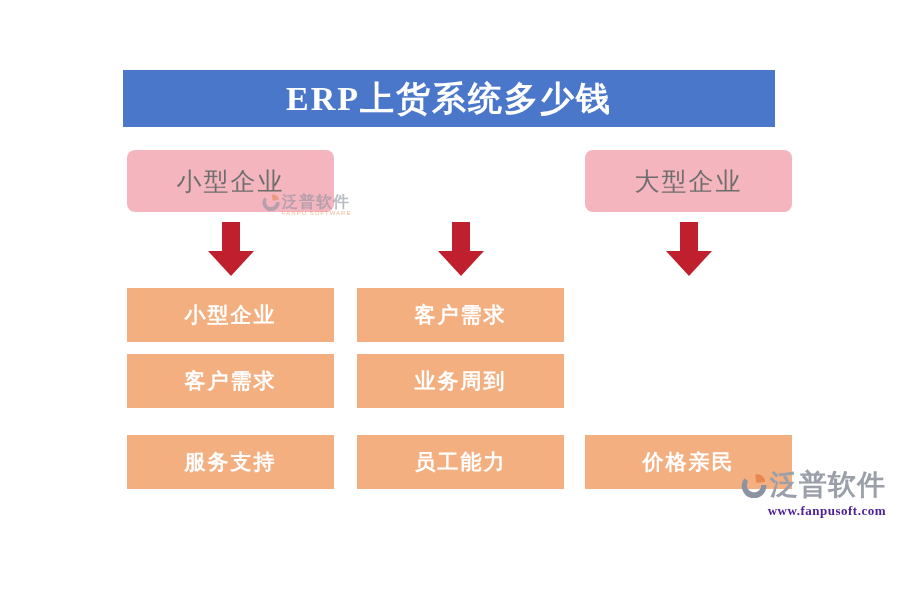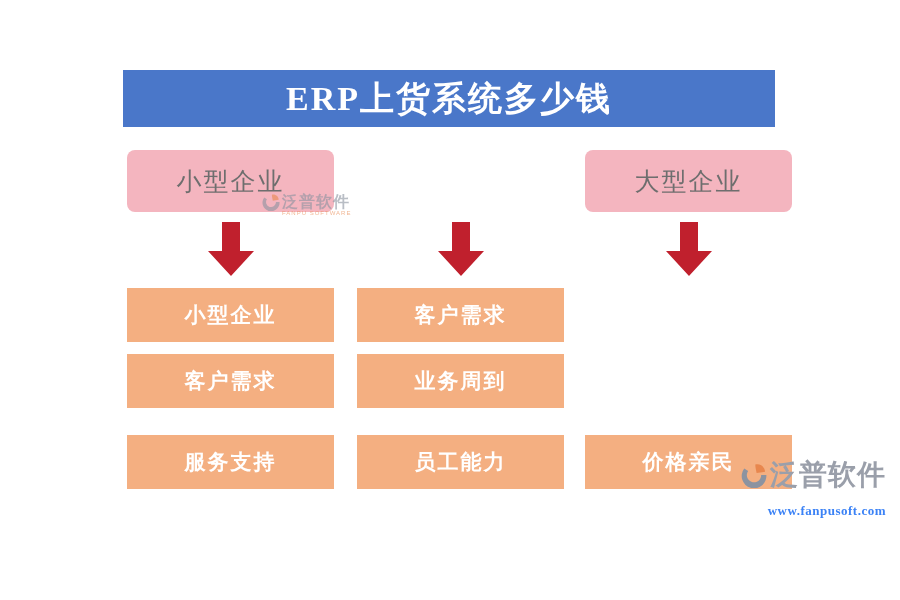--- a/index.html
+++ b/index.html
@@ -36,21 +36,21 @@
   .watermark .wm-text{display:flex;flex-direction:column;margin-left:2px;}
   .watermark .wm-brand{color:#8C93A0;font-size:16px;font-weight:bold;line-height:17px;letter-spacing:1px;}
   .watermark .wm-sub{color:#E8874E;font-size:6px;letter-spacing:1px;line-height:7px;font-family:"Liberation Sans",sans-serif;}
 
   .footer{
     position:absolute;right:14px;bottom:10px;display:flex;flex-direction:column;align-items:flex-end;
   }
   .footer .f-row{display:flex;align-items:center;}
   .footer .f-brand{color:#9A9FAA;font-size:28px;font-weight:bold;letter-spacing:1px;margin-left:3px;line-height:28px;}
   .footer .f-url{
-    color:#3b82f6;font-size:13px;font-weight:bold;letter-spacing:0.5px;margin-top:15px;line-height:14px;
+    color:#4c1d95;font-size:13px;font-weight:bold;letter-spacing:0.5px;margin-top:5px;line-height:14px;
   }
   .logo-svg{display:block;}
 </style>
 </head>
 <body>
 
 <div id="canvas">
 
   <div class="banner">
     <span class="title">ERP上货系统多少钱</span>

